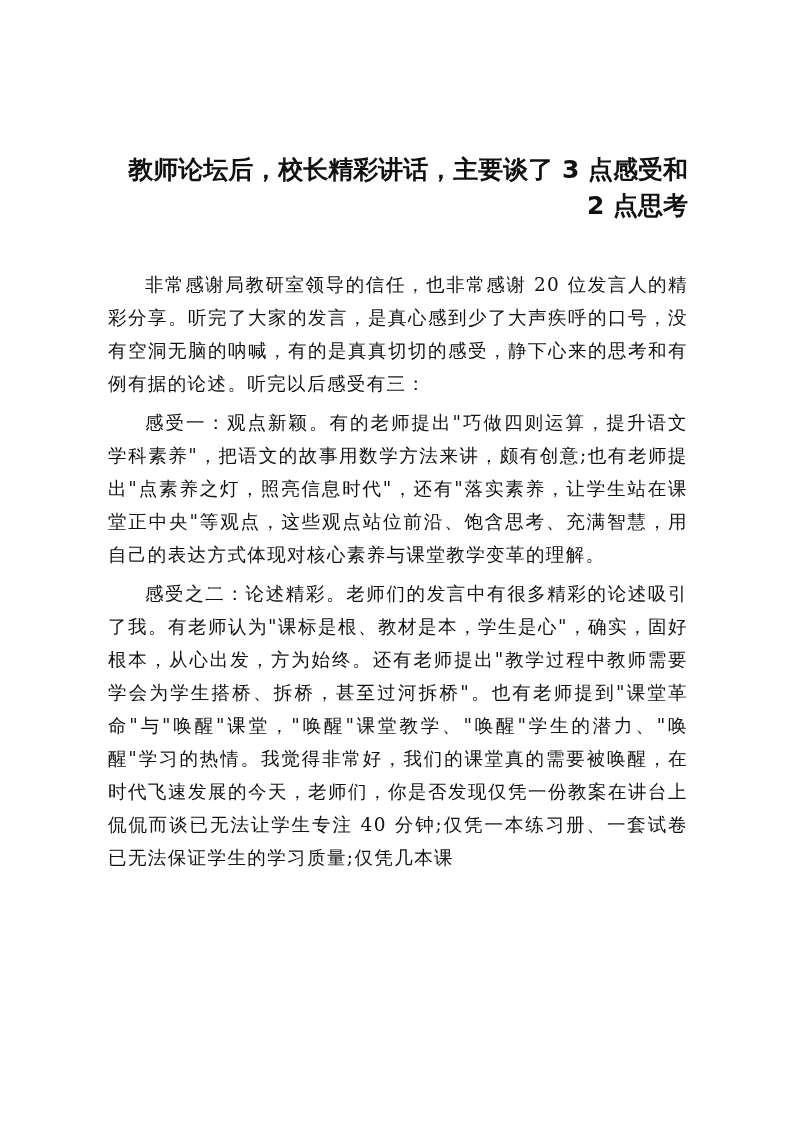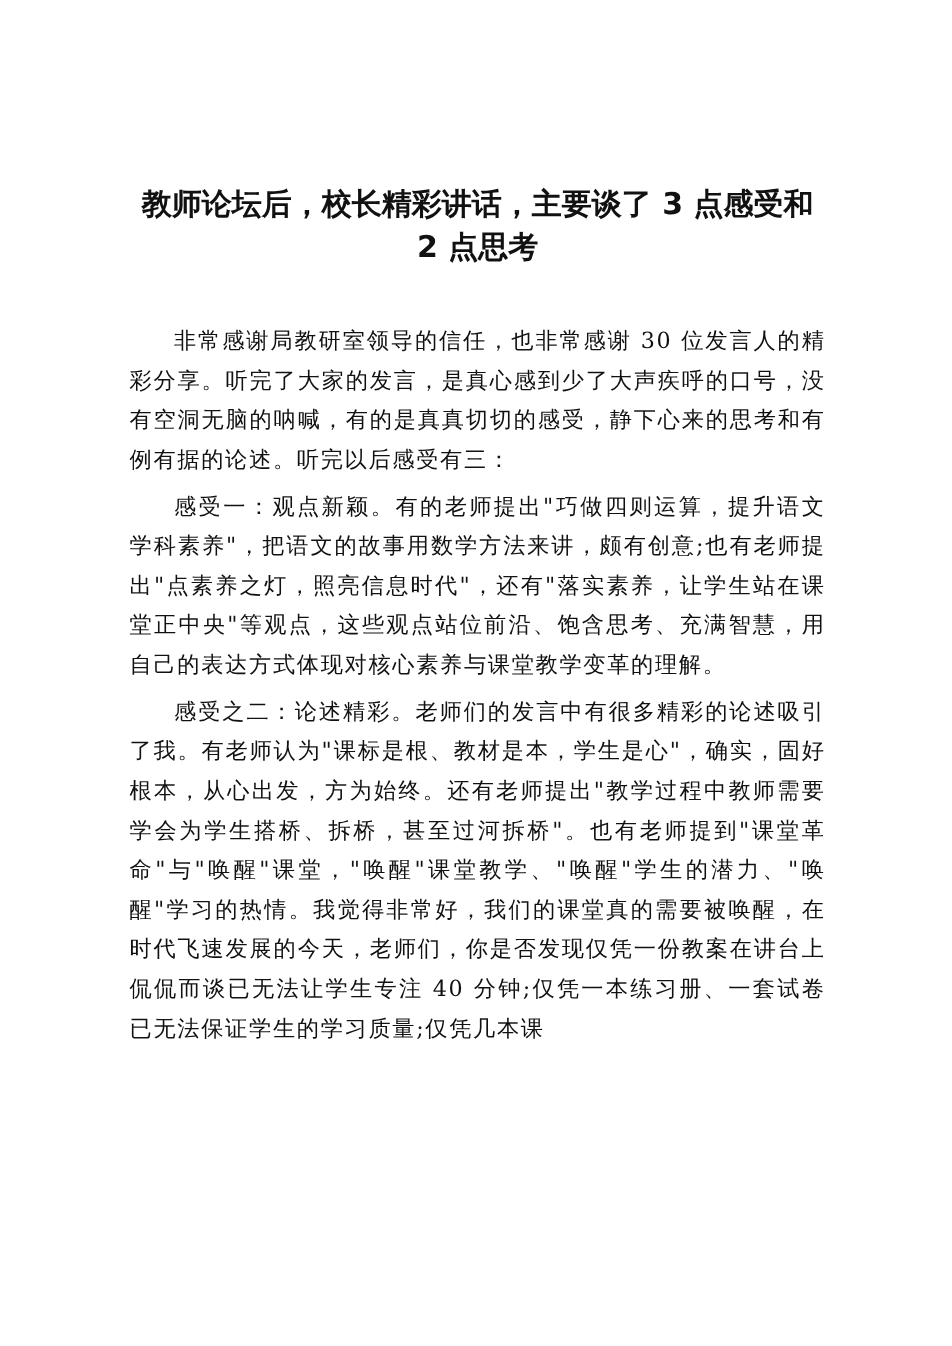--- a/index.html
+++ b/index.html
@@ -7,36 +7,36 @@
   .page {
     position: absolute; left: 108px; top: 152px; width: 580px;
     color: #111111;
     font-family: "DejaVu Serif", "Liberation Serif", serif;
   }
   .title {
     font-family: "DejaVu Sans", "Liberation Sans", sans-serif;
     font-weight: bold;
     font-size: 25px;
     line-height: 36px;
-    text-align: center;
+    text-align: right;
     margin: 0 0 44px 0;
     letter-spacing: 0px;
   }
   .para {
     font-size: 18.5px;
     line-height: 33px;
     margin: 0 0 0 0;
     text-align: justify;
     text-align-last: left;
     letter-spacing: 1.4px;
   }
   .para.indent { text-indent: 2em; }
   .para.gap { margin-top: 6px; }
 </style>
 </head>
 <body>
 
 <div class="page">
   <h1 class="title">教师论坛后，校长精彩讲话，主要谈了 3 点感受和 2 点思考</h1>
-  <p class="para indent">非常感谢局教研室领导的信任，也非常感谢 30 位发言人的精彩分享。听完了大家的发言，是真心感到少了大声疾呼的口号，没有空洞无脑的呐喊，有的是真真切切的感受，静下心来的思考和有例有据的论述。听完以后感受有三：</p>
+  <p class="para indent">非常感谢局教研室领导的信任，也非常感谢 20 位发言人的精彩分享。听完了大家的发言，是真心感到少了大声疾呼的口号，没有空洞无脑的呐喊，有的是真真切切的感受，静下心来的思考和有例有据的论述。听完以后感受有三：</p>
   <p class="para indent gap">感受一：观点新颖。有的老师提出"巧做四则运算，提升语文学科素养"，把语文的故事用数学方法来讲，颇有创意;也有老师提出"点素养之灯，照亮信息时代"，还有"落实素养，让学生站在课堂正中央"等观点，这些观点站位前沿、饱含思考、充满智慧，用自己的表达方式体现对核心素养与课堂教学变革的理解。</p>
   <p class="para indent gap">感受之二：论述精彩。老师们的发言中有很多精彩的论述吸引了我。有老师认为"课标是根、教材是本，学生是心"，确实，固好根本，从心出发，方为始终。还有老师提出"教学过程中教师需要学会为学生搭桥、拆桥，甚至过河拆桥"。也有老师提到"课堂革命"与"唤醒"课堂，"唤醒"课堂教学、"唤醒"学生的潜力、"唤醒"学习的热情。我觉得非常好，我们的课堂真的需要被唤醒，在时代飞速发展的今天，老师们，你是否发现仅凭一份教案在讲台上侃侃而谈已无法让学生专注 40 分钟;仅凭一本练习册、一套试卷已无法保证学生的学习质量;仅凭几本课</p>
 </div>
 
 </body></html>

